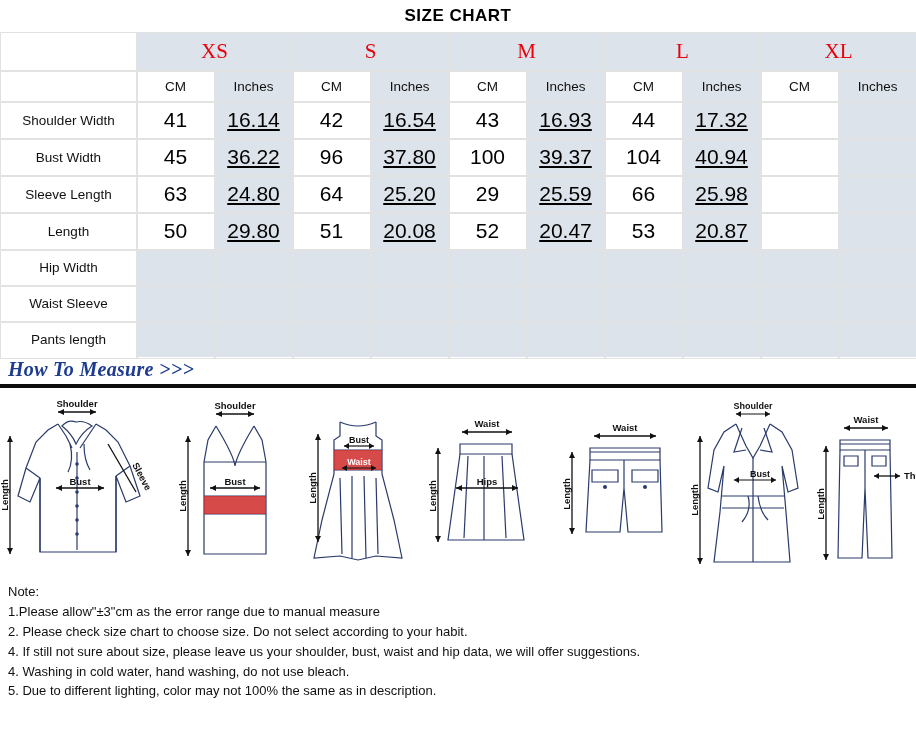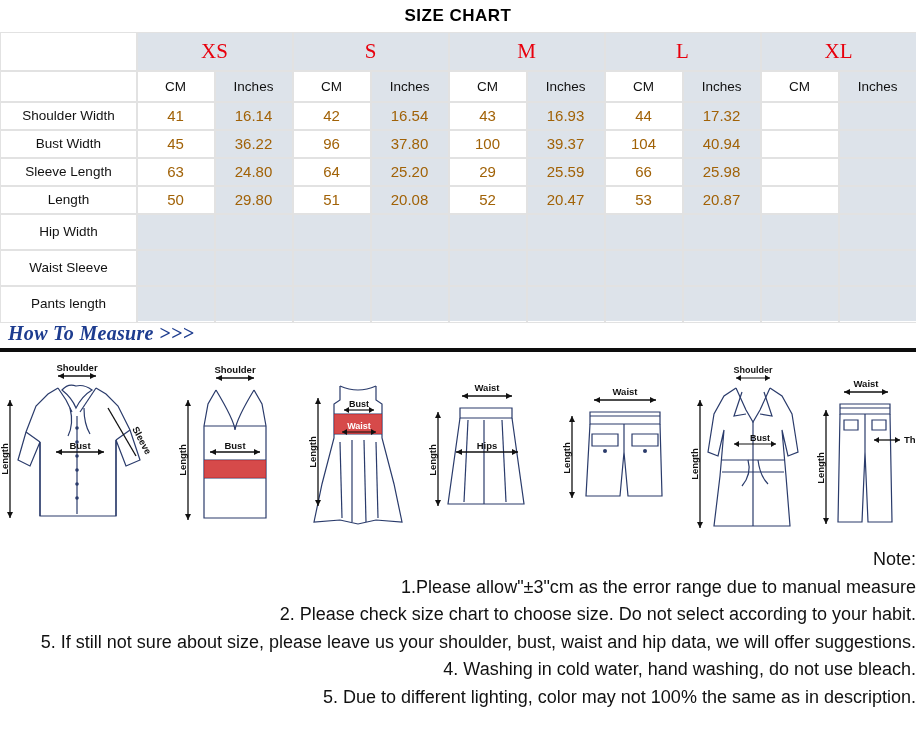--- a/index.html
+++ b/index.html
@@ -55,25 +55,25 @@
   }
   .sz-unit.shade { background: #dde3ea; }
   .rowlabel {
     text-align: left;
     padding-left: 14px;
     font-size: 13.5px;
     color: #111;
     height: 20px;
   }
   .val {
-    font-size: 15px;
-    color: #a16207;
-    height: 28px;
-  }
-  .val.shade, .rowlabel.shade { background: #dde3ea; }
+    font-size: 21px;
+    color: #000000;
+    height: 37px;
+  }
+  .val.shade, .rowlabel.shade { background: #dde3ea; text-decoration: underline; }
   .empty { height: 36px; }
   .empty.shade { background: #dde3ea; }
 
   .col-label { width: 136px; }
   .col-cm { width: 78px; }
   .col-in { width: 78px; }
 
   
   .htm-wrap {
     padding: 0 0 0 8px;
@@ -106,24 +106,23 @@
   .fig {
     position: relative;
     height: 182px;
     flex: 0 0 auto;
   }
   .fig svg { display: block; }
 
   
   .notes {
     padding: 8px 0 0 8px;
-    font-size: 18px;
+    font-size: 13px;
     line-height: 1.53;
     color: #111;
-    text-align: right;
   }
 </style>
 </head>
 <body>
 
 <div class="chart-title">SIZE CHART</div>
 
 <table class="size-chart">
   <colgroup>
     <col class="col-label">
@@ -535,16 +534,16 @@
       <text x="8" y="112" font-size="9.5" font-weight="bold" font-family="Liberation Sans, sans-serif" fill="#111" transform="rotate(-90 8 112)" text-anchor="middle">Length</text>
     </svg>
   </div>
 
 </div>
 
 <div class="notes">
   <div>Note:</div>
   <div>1.Please allow"±3"cm as the error range due to manual measure</div>
   <div>2. Please check size chart to choose size. Do not select according to your habit.</div>
-  <div>5. If still not sure about size, please leave us your shoulder, bust, waist and hip data, we will offer suggestions.</div>
+  <div>4. If still not sure about size, please leave us your shoulder, bust, waist and hip data, we will offer suggestions.</div>
   <div>4. Washing in cold water, hand washing, do not use bleach.</div>
   <div>5. Due to different lighting, color may not 100% the same as in description.</div>
 </div>
 
 </body></html>

